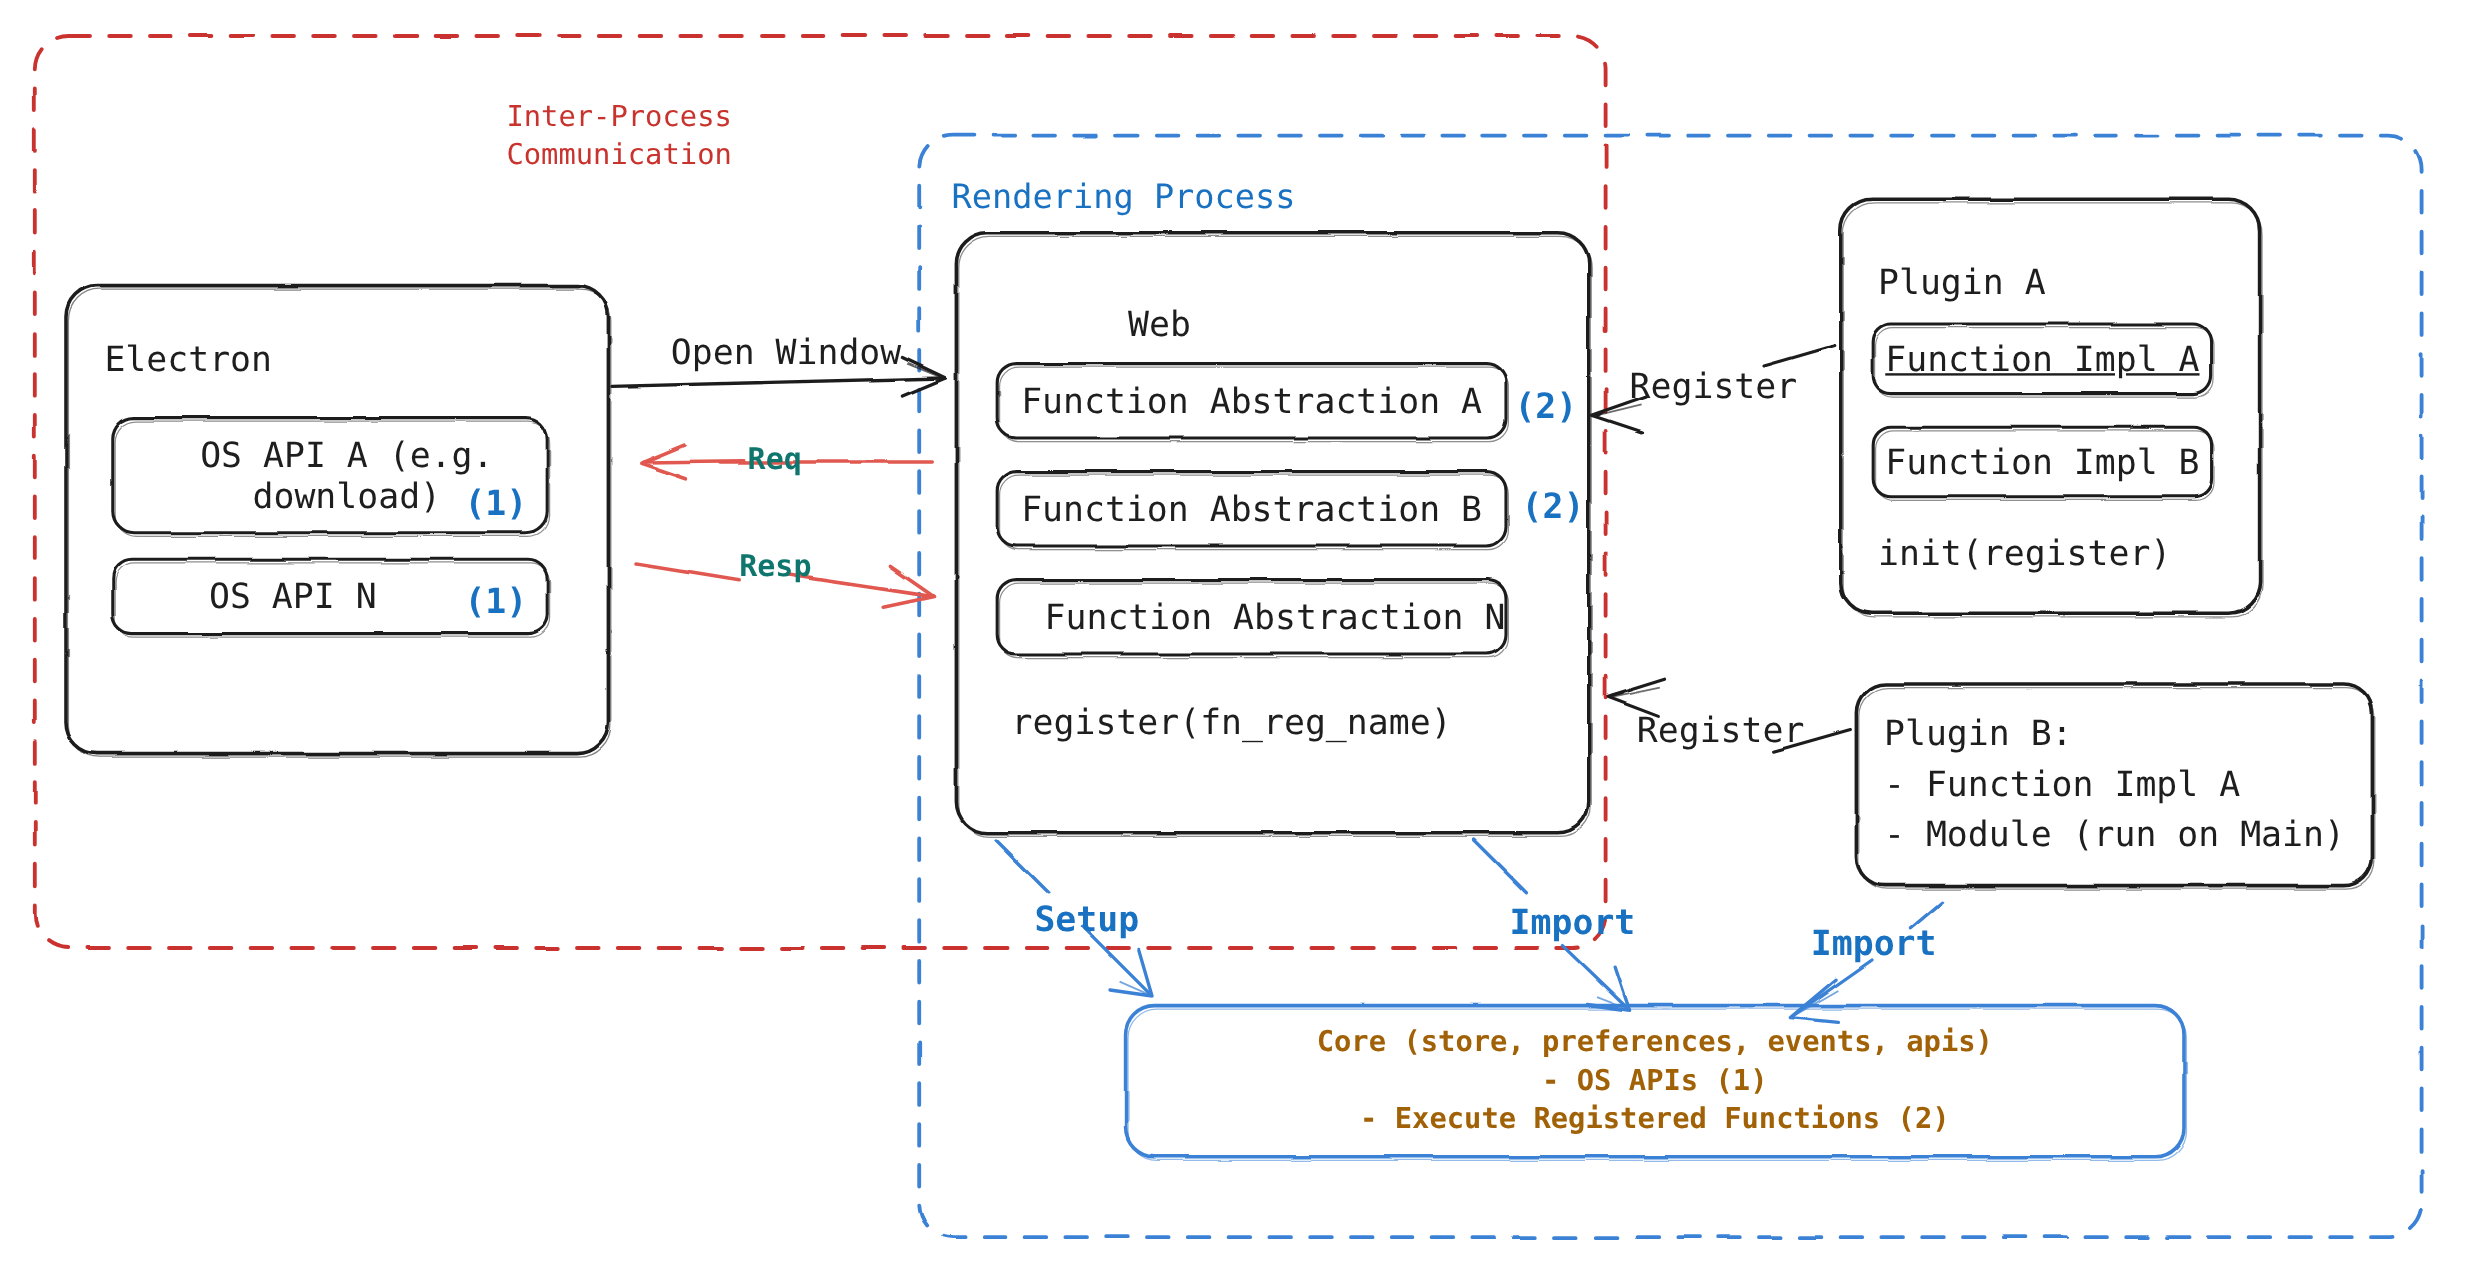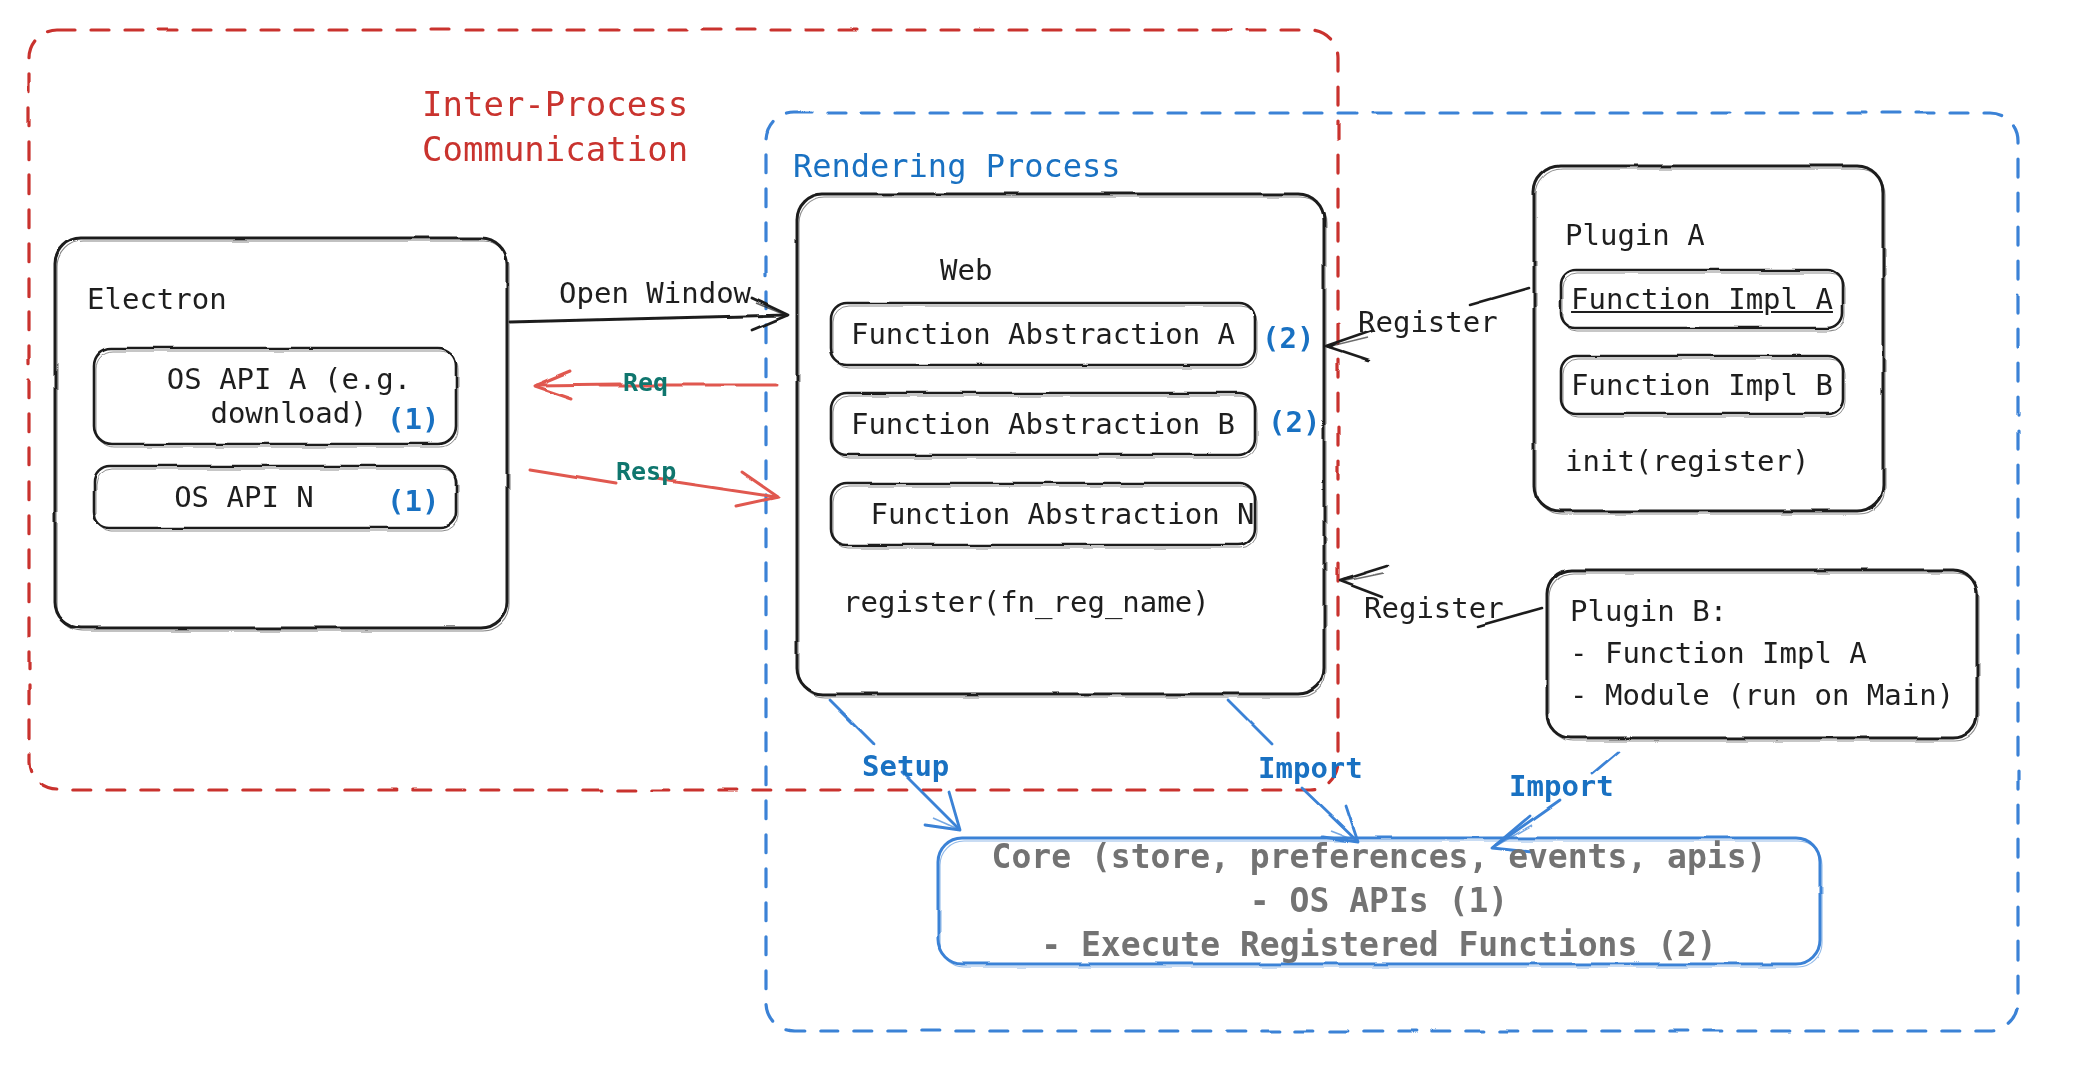--- a/index.html
+++ b/index.html
@@ -7,29 +7,29 @@
     width:2074px;height:1066px;position:relative;overflow:hidden;
     font-family:"DejaVu Sans Mono","Liberation Mono",monospace;
     color:#1e1e1e;
   }
   #stage{position:absolute;inset:0;width:2074px;height:1066px;}
   svg.layer{position:absolute;left:0;top:0;width:2074px;height:1066px;pointer-events:none;}
 
   .node{position:absolute;box-sizing:border-box;display:flex;align-items:center;justify-content:center;}
   .lbl{position:absolute;white-space:pre;line-height:1.28;}
 
-  .title-red{font-size:34px;font-weight:400;color:#c9332e;line-height:1.33;}
-  .title-blue{font-size:32px;color:#1971c2;}
+  .title-red{font-size:24px;font-weight:400;color:#c9332e;line-height:1.33;}
+  .title-blue{font-size:28px;color:#1971c2;}
   .boxlabel{font-size:29px;color:#1e1e1e;}
   .innerlabel{font-size:29px;color:#1e1e1e;text-align:center;white-space:pre;}
   .edgelabel{font-size:29px;color:#1e1e1e;}
   .edgelabel-red{font-size:25px;color:#0f766e;font-weight:700;}
   .edgelabel-blue{font-size:29px;color:#1971c2;font-weight:700;}
   .marker-blue{font-size:29px;color:#1971c2;font-weight:700;}
-  .core-text{font-size:33px;color:#737373;font-weight:700;text-align:center;line-height:1.33;white-space:pre;}
+  .core-text{font-size:24px;color:#a16207;font-weight:700;text-align:center;line-height:1.33;white-space:pre;}
 </style>
 </head>
 <body>
 
 <div id="stage">
 
   <svg class="layer" viewBox="0 0 2074 1066">
     <defs>
       <filter id="rough" x="-5%" y="-5%" width="110%" height="110%">
         <feTurbulence type="fractalNoise" baseFrequency="0.012 0.02" numOctaves="2" seed="7" result="n"></feTurbulence>

